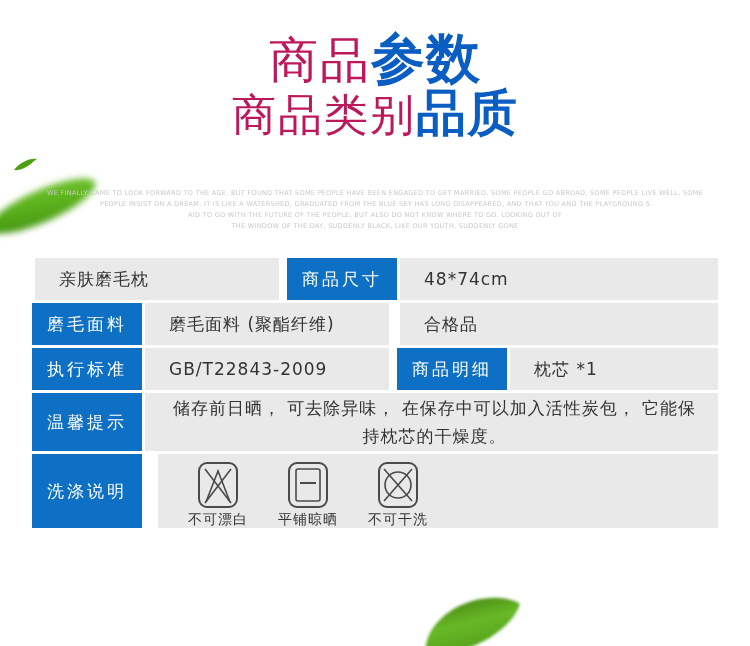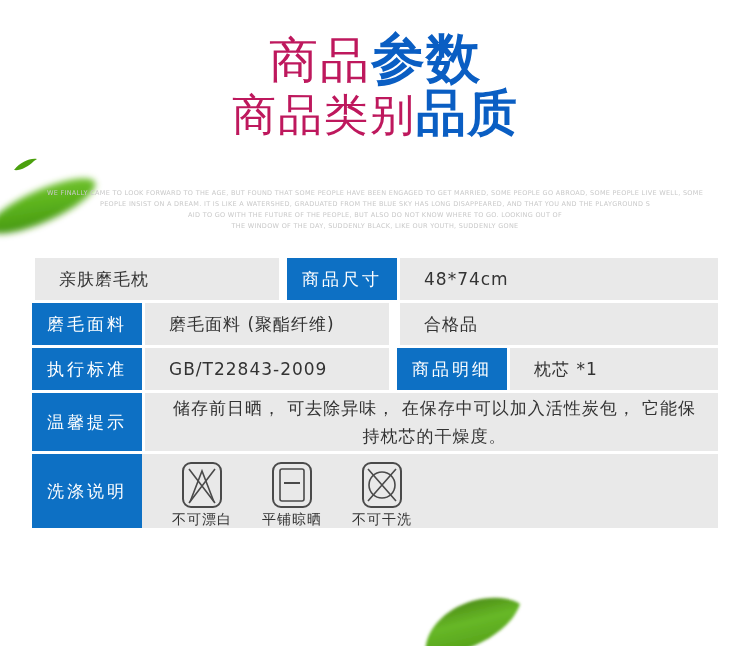--- a/index.html
+++ b/index.html
@@ -40,21 +40,21 @@
     background:#e9e9e9;color:#333333;display:flex;align-items:center;
     font-size:17px;letter-spacing:1px;padding-left:24px;
   }
   .h42{height:42px;}
   .lv{width:244px;margin-left:3px;margin-right:8px;}
   .rl{width:110px;}
   .rv{flex:1;margin-left:3px;}
   .tip-row{height:58px;}
   .tip-value{flex:1;margin-left:3px;padding:4px 18px 4px 24px;line-height:28px;display:flex;align-items:center;text-align:center;}
   .wash-row{height:74px;}
-  .wash-value{flex:1;margin-left:0;padding:6px 0 8px 20px;display:flex;align-items:flex-start;gap:10px;}
+  .wash-value{flex:1;margin-left:16px;padding:6px 0 8px 20px;display:flex;align-items:flex-start;gap:10px;}
   .wash-item{display:flex;flex-direction:column;align-items:center;width:80px;}
   .wash-item svg{display:block;}
   .wash-label{font-size:14px;color:#333;letter-spacing:1px;margin-top:1px;white-space:nowrap;}
 </style>
 </head>
 <body>
 
 <svg class="leaf-left" width="140" height="100">
   <defs>
     <linearGradient id="gleaf1" x1="0" y1="1" x2="1" y2="0">

